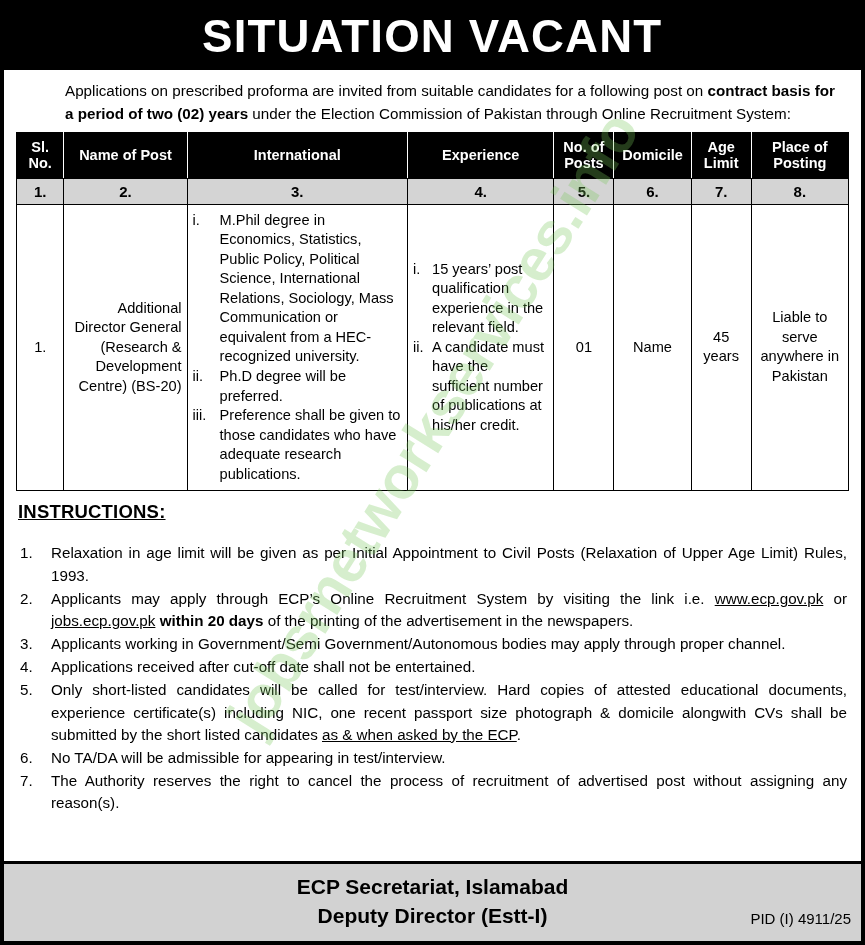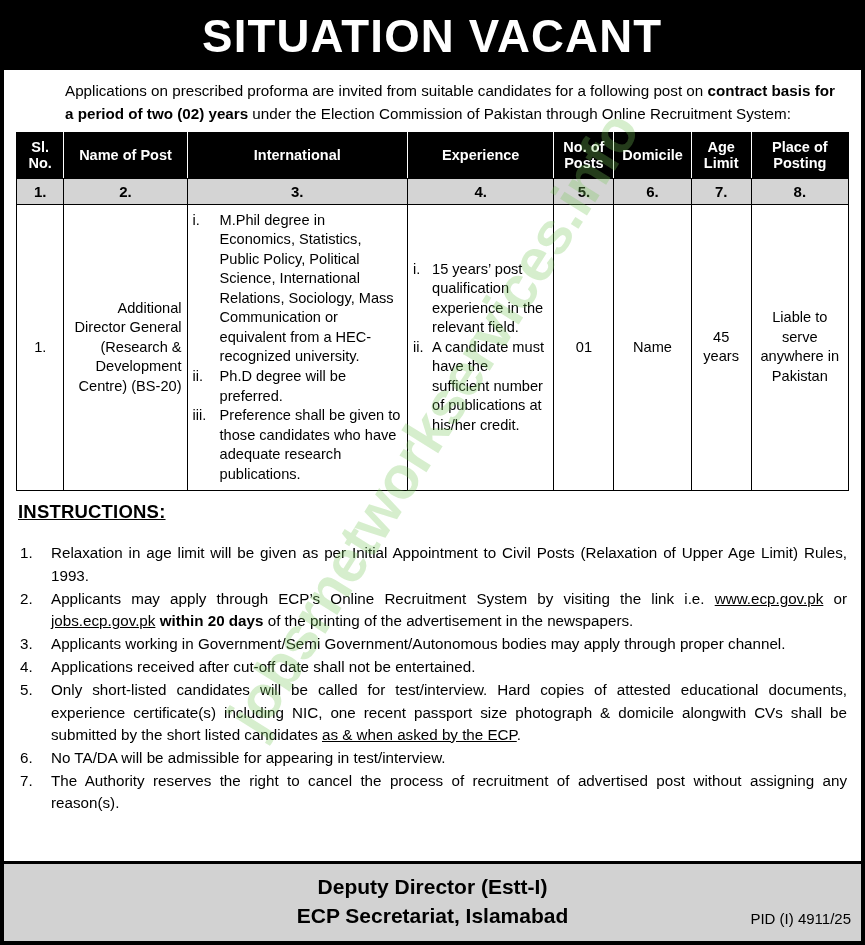--- a/index.html
+++ b/index.html
@@ -330,19 +330,19 @@
         <span>The Authority reserves the right to cancel the process of recruitment of advertised post without assigning any reason(s).</span>
       </li>
 
     </ol>
   </div>
 
   <div class="watermark">jobsrnetworkservices.info</div>
 
   <div class="footer">
     <div class="footer-inner">
+      <div class="footer-line">ECP Secretariat, Islamabad</div>
       <div class="footer-line">Deputy Director (Estt-I)</div>
-      <div class="footer-line">ECP Secretariat, Islamabad</div>
       <div class="pid">PID (I) 4911/25</div>
     </div>
   </div>
 
 </div>
 
 </body></html>

